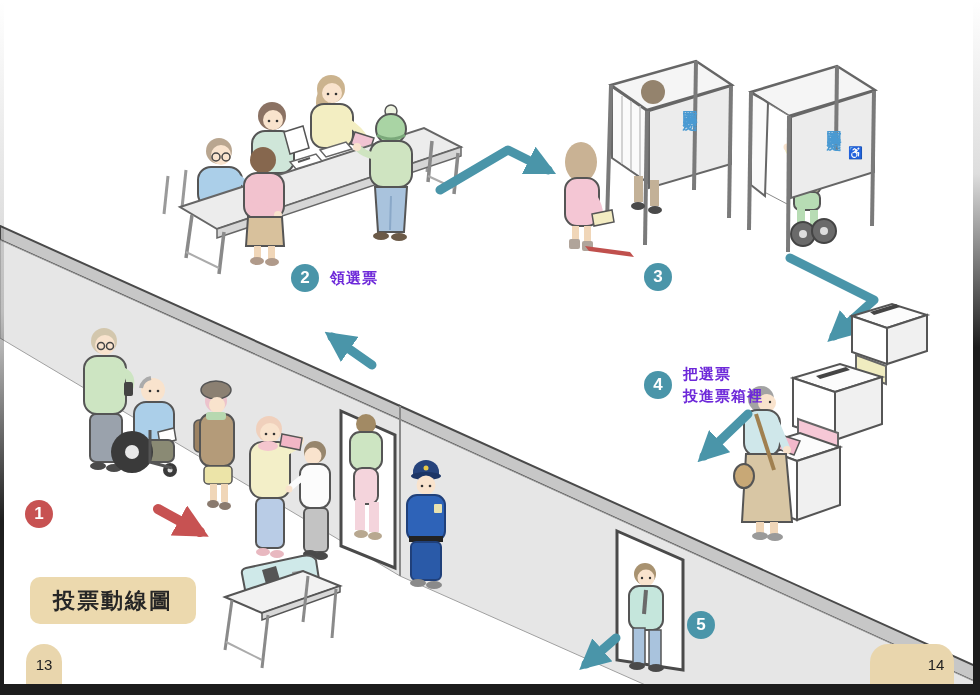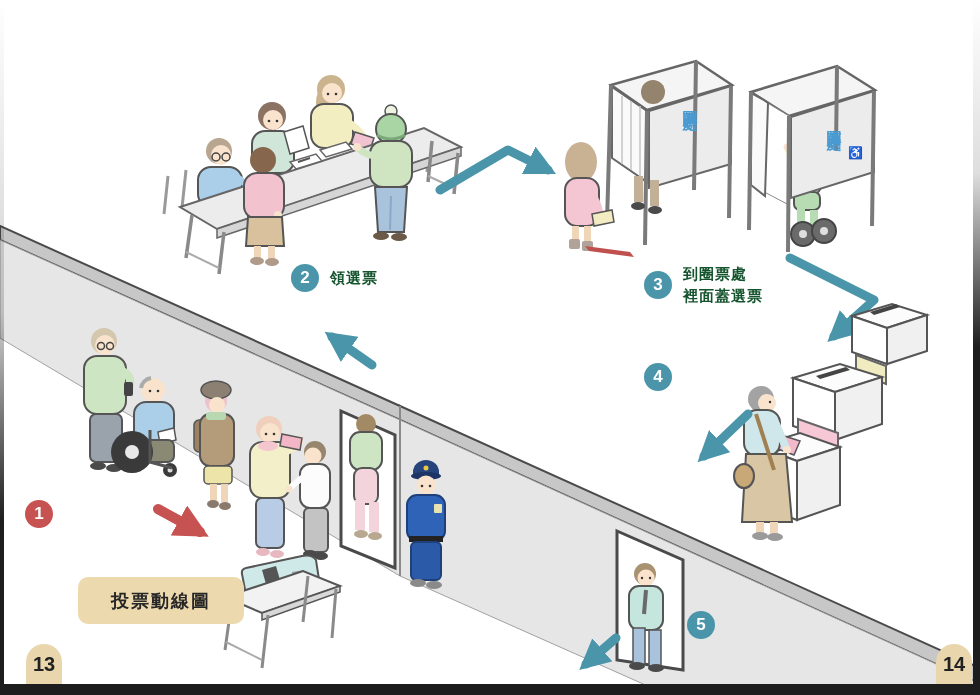--- a/index.html
+++ b/index.html
@@ -5,35 +5,35 @@
   html,body{margin:0;padding:0;background:#ffffff;}
   .page{position:relative;width:980px;height:695px;background:#ffffff;overflow:hidden;
         font-family:"Liberation Sans",sans-serif;}
   .scene{position:absolute;left:0;top:0;z-index:1;}
   
   .step{position:absolute;display:flex;align-items:center;gap:11px;z-index:5;}
   .badge{width:28px;height:28px;border-radius:50%;background:#4a95a9;color:#fff;
          display:flex;align-items:center;justify-content:center;
          font-size:17px;font-weight:bold;flex:0 0 auto;}
   .badge.red{background:#c75252;}
-  .lines{font-size:15px;font-weight:bold;color:#14532d;line-height:22px;letter-spacing:1px;}
+  .lines{font-size:15px;font-weight:bold;color:#6d28d9;line-height:22px;letter-spacing:1px;}
   .lines div:empty{display:none;}
   
   .title-badge{position:absolute;left:30px;top:577px;width:166px;height:47px;
         background:#ecd9ae;border-radius:10px;display:flex;align-items:center;justify-content:center;
-        font-size:18px;font-weight:bold;color:#262626;letter-spacing:2px;z-index:5;margin-left:48px;}
+        font-size:22px;font-weight:bold;color:#262626;letter-spacing:2px;z-index:5;}
   
   .booth-sign{position:absolute;writing-mode:vertical-rl;text-orientation:upright;
         font-size:15px;font-weight:bold;color:#4a9ad2;letter-spacing:3px;z-index:5;}
   .access-symbol{position:absolute;font-size:12px;color:#4a9ad2;font-weight:bold;z-index:5;}
   
   .tab{position:absolute;bottom:11px;width:36px;height:40px;background:#e9d6ad;
         border-radius:18px 18px 0 0;display:flex;align-items:center;justify-content:center;
-        font-size:20px;font-weight:bold;color:#222;z-index:8;}
-  .tab.left{left:26px;} .tab.right{left:936px;}
+        font-size:15px;font-weight:normal;color:#222;z-index:8;}
+  .tab.left{left:26px;} .tab.right{left:870px;padding-left:48px;}
   
   .edge{position:absolute;z-index:10;}
   .edge-bottom{left:0;right:0;bottom:0;height:11px;background:#1d1d1d;}
   .edge-right{top:0;bottom:0;right:0;width:7px;
       background:linear-gradient(to bottom,rgba(29,29,29,0) 0%,rgba(29,29,29,0.15) 25%,#1d1d1d 50%);}
   .edge-left{top:0;bottom:0;left:0;width:4px;
       background:linear-gradient(to bottom,rgba(29,29,29,0) 0%,rgba(29,29,29,0.2) 45%,#1d1d1d 75%);}
 </style>
 </head>
 <body>
@@ -383,27 +383,27 @@
 </div>
 <div class="step" style="left:291px;top:264px;">
   <div class="badge">2</div>
   <div class="lines">
     <div>領選票</div>
 
   </div>
 </div>
 <div class="step" style="left:644px;top:263px;">
   <div class="badge">3</div>
-  <div class="lines">
-    <div>到圈票處</div>
-    <div>裡面蓋選票</div>
-  </div>
 </div>
 <div class="step" style="left:644px;top:363px;">
   <div class="badge">4</div>
+  <div class="lines">
+    <div>把選票</div>
+    <div>投進票箱裡</div>
+  </div>
 </div>
 <div class="step" style="left:687px;top:611px;">
   <div class="badge">5</div>
 </div>
 
 <div class="title-badge">投票動線圖</div>
 
 <div class="booth-sign" style="left:680px;top:98px;">圈票處</div>
 <div class="booth-sign" style="left:824px;top:118px;">圈票處</div>
 <div class="access-symbol" style="left:848px;top:146px;">♿</div>

